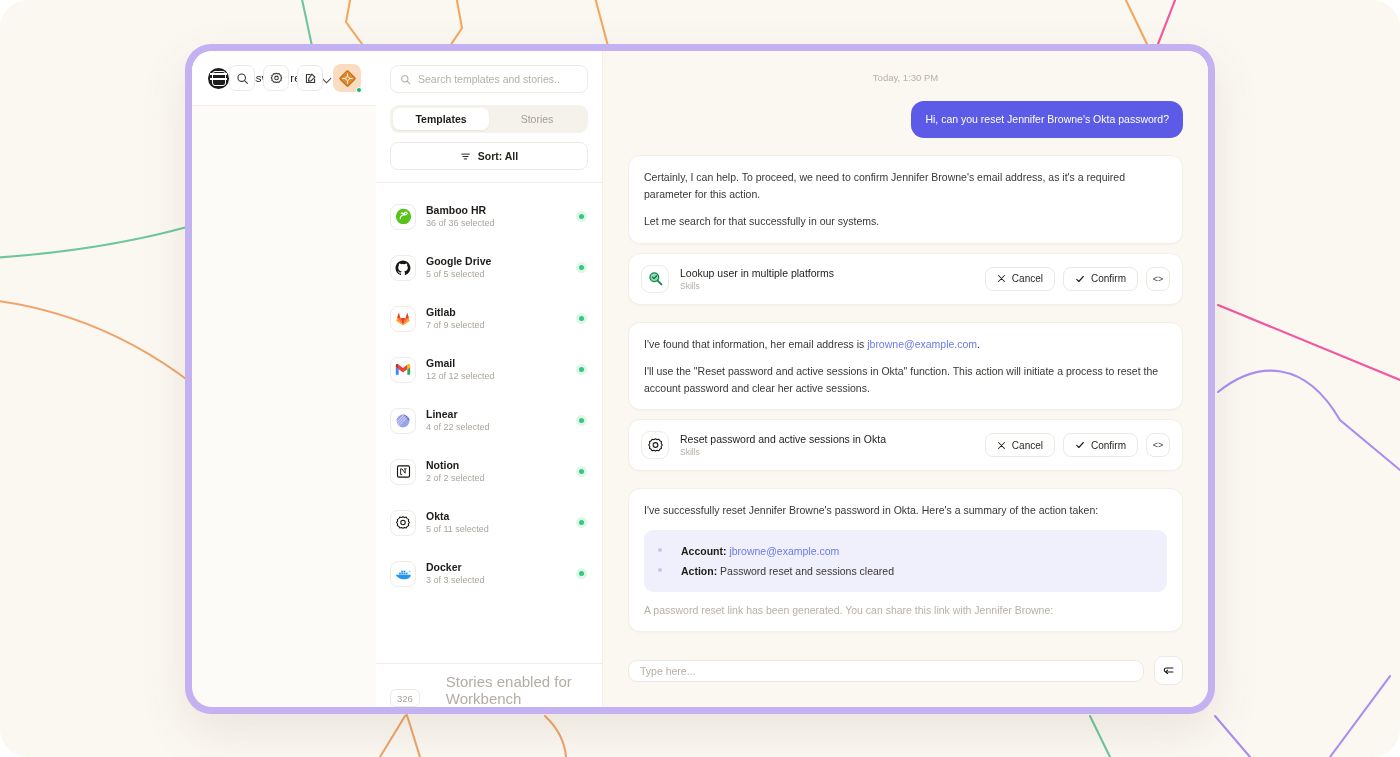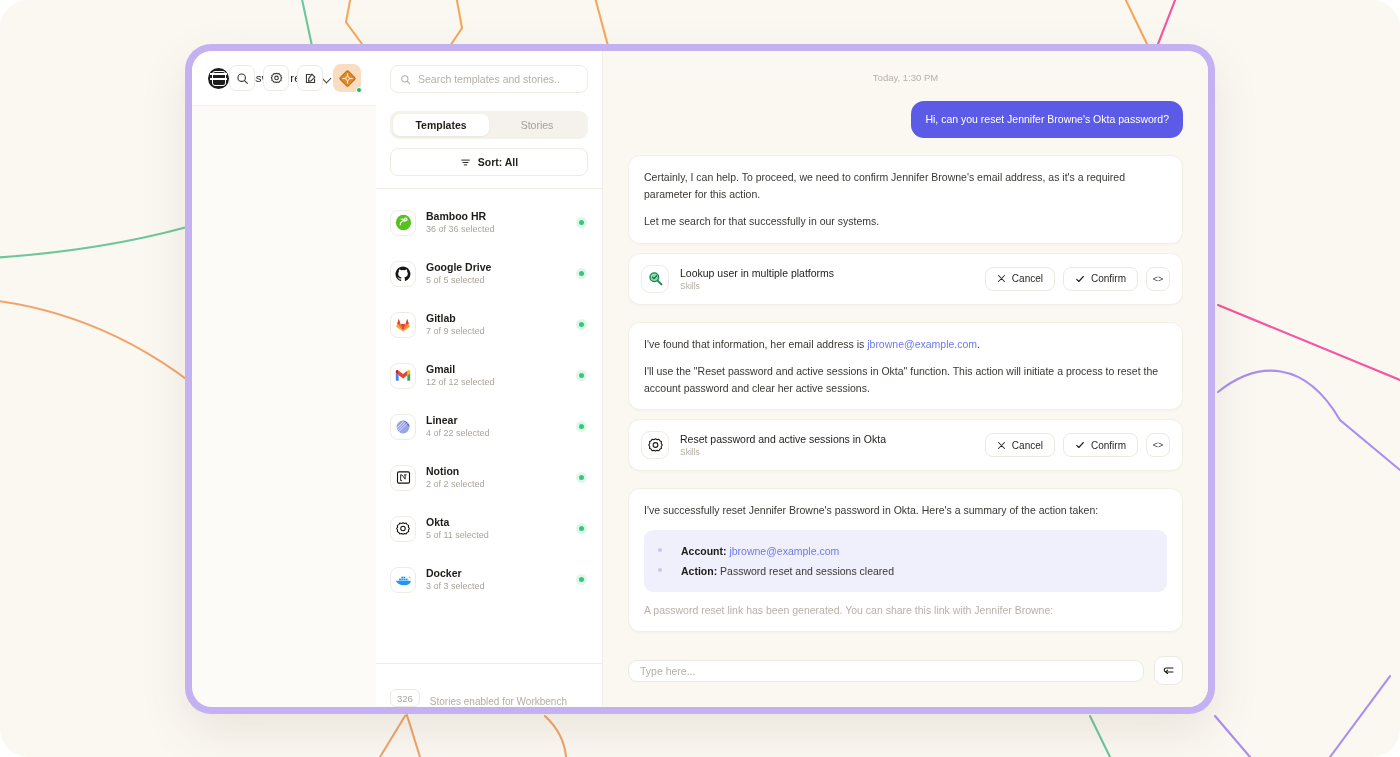--- a/index.html
+++ b/index.html
@@ -110,21 +110,21 @@
     height: 28px; border: 1px solid #eeebe5; border-radius: 8px;
     display: flex; align-items: center; gap: 7px; padding: 0 9px;
     background: #fff;
   }
   #search-input {
     border: 0; outline: 0; background: transparent; flex: 1;
     font-family: inherit; font-size: 10.5px; color: #26241f;
   }
   #search-input::placeholder { color: #b5b0a7; }
   #seg {
-    margin-top: 18px; height: 28px; border-radius: 9px;
+    margin-top: 12px; height: 28px; border-radius: 9px;
     background: #f5f2ec; padding: 3px; display: flex;
   }
   .seg-btn {
     flex: 1; border-radius: 7px; border: 0; background: transparent;
     font-family: inherit; font-size: 10.5px; color: #a5a097; cursor: pointer;
     display:flex; align-items:center; justify-content:center;
   }
   .seg-btn.active {
     background: #ffffff; color: #1f1d1a; font-weight: bold;
     box-shadow: 0 1px 2px rgba(0,0,0,.06);
@@ -159,21 +159,21 @@
     margin-right: 4px; flex: 0 0 auto;
   }
   #sidebar-footer {
     flex: 0 0 auto; height: 44px; border-top: 1px solid #f1eee8;
     display: flex; align-items: flex-end; gap: 10px; padding: 0 14px;
   }
   #count-badge {
     border: 1px solid #ecE9e3; border-radius: 6px;
     font-size: 9.5px; color: #a8a29a; padding: 2.5px 6px;
   }
-  #footer-label { font-size: 10px; color: #b3ada4; }
+  #footer-label { font-size: 15px; color: #b3ada4; margin-left: 16px; }
 
   
   #chat {
     flex: 1 1 auto; min-width: 0;
     background: #fbf8f2;
     display: flex; flex-direction: column;
     padding: 0 25px;
   }
   #chat-scroll { flex: 1 1 auto; overflow: hidden; padding-top: 21px; }
   #chat-ts {

